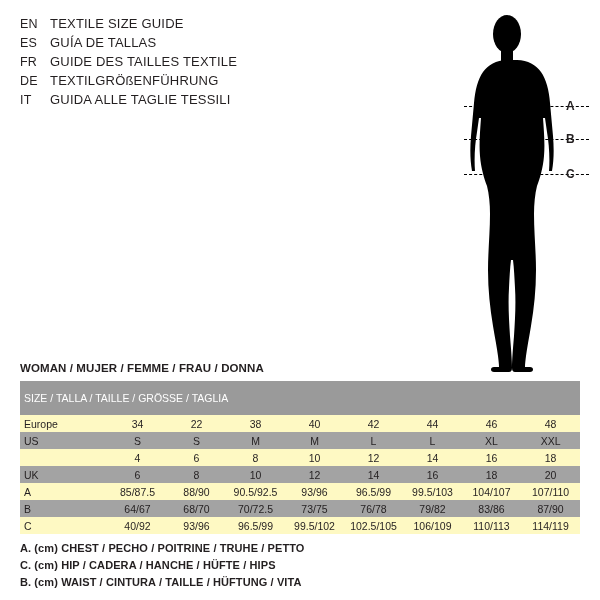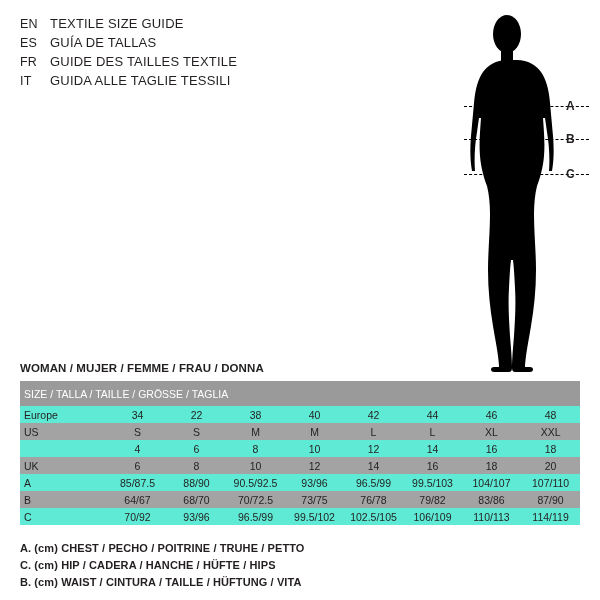--- a/index.html
+++ b/index.html
@@ -101,27 +101,27 @@
     text-align: left;
     padding-left: 4px;
   }
   .row-header td {
     background: #9a9a9a;
     color: #ffffff;
     font-weight: normal;
     font-size: 10.5px;
     text-align: left;
     padding-left: 4px;
-    height: 25px;
+    height: 34px;
   }
   .row-shade td {
     background: #a3a3a3;
   }
   .row-plain td {
-    background: #5eead4;
+    background: #fef9c3;
     margin-top: 28px;
   }
 
   
   .legend {
     position: absolute;
     left: 20px;
     top: 542px;
     width: 560px;
   }
@@ -142,20 +142,24 @@
       <span class="lang-code">EN</span>
       <span class="lang-text">TEXTILE SIZE GUIDE</span>
     </div>
     <div class="lang-row">
       <span class="lang-code">ES</span>
       <span class="lang-text">GUÍA DE TALLAS</span>
     </div>
     <div class="lang-row">
       <span class="lang-code">FR</span>
       <span class="lang-text">GUIDE DES TAILLES TEXTILE</span>
+    </div>
+    <div class="lang-row">
+      <span class="lang-code">DE</span>
+      <span class="lang-text">TEXTILGRÖßENFÜHRUNG</span>
     </div>
     <div class="lang-row">
       <span class="lang-code">IT</span>
       <span class="lang-text">GUIDA ALLE TAGLIE TESSILI</span>
     </div>
   </div>
 
   <div class="figure-wrap">
     <svg width="165" height="365" viewBox="0 0 165 365">
       <g fill="#000000">
@@ -309,21 +313,21 @@
         <td>70/72.5</td>
         <td>73/75</td>
         <td>76/78</td>
         <td>79/82</td>
         <td>83/86</td>
         <td>87/90</td>
       </tr>
 
       <tr class="row-plain">
         <td class="rowlabel">C</td>
-        <td>70/92</td>
+        <td>40/92</td>
         <td>93/96</td>
         <td>96.5/99</td>
         <td>99.5/102</td>
         <td>102.5/105</td>
         <td>106/109</td>
         <td>110/113</td>
         <td>114/119</td>
       </tr>
     </tbody>
   </table>

